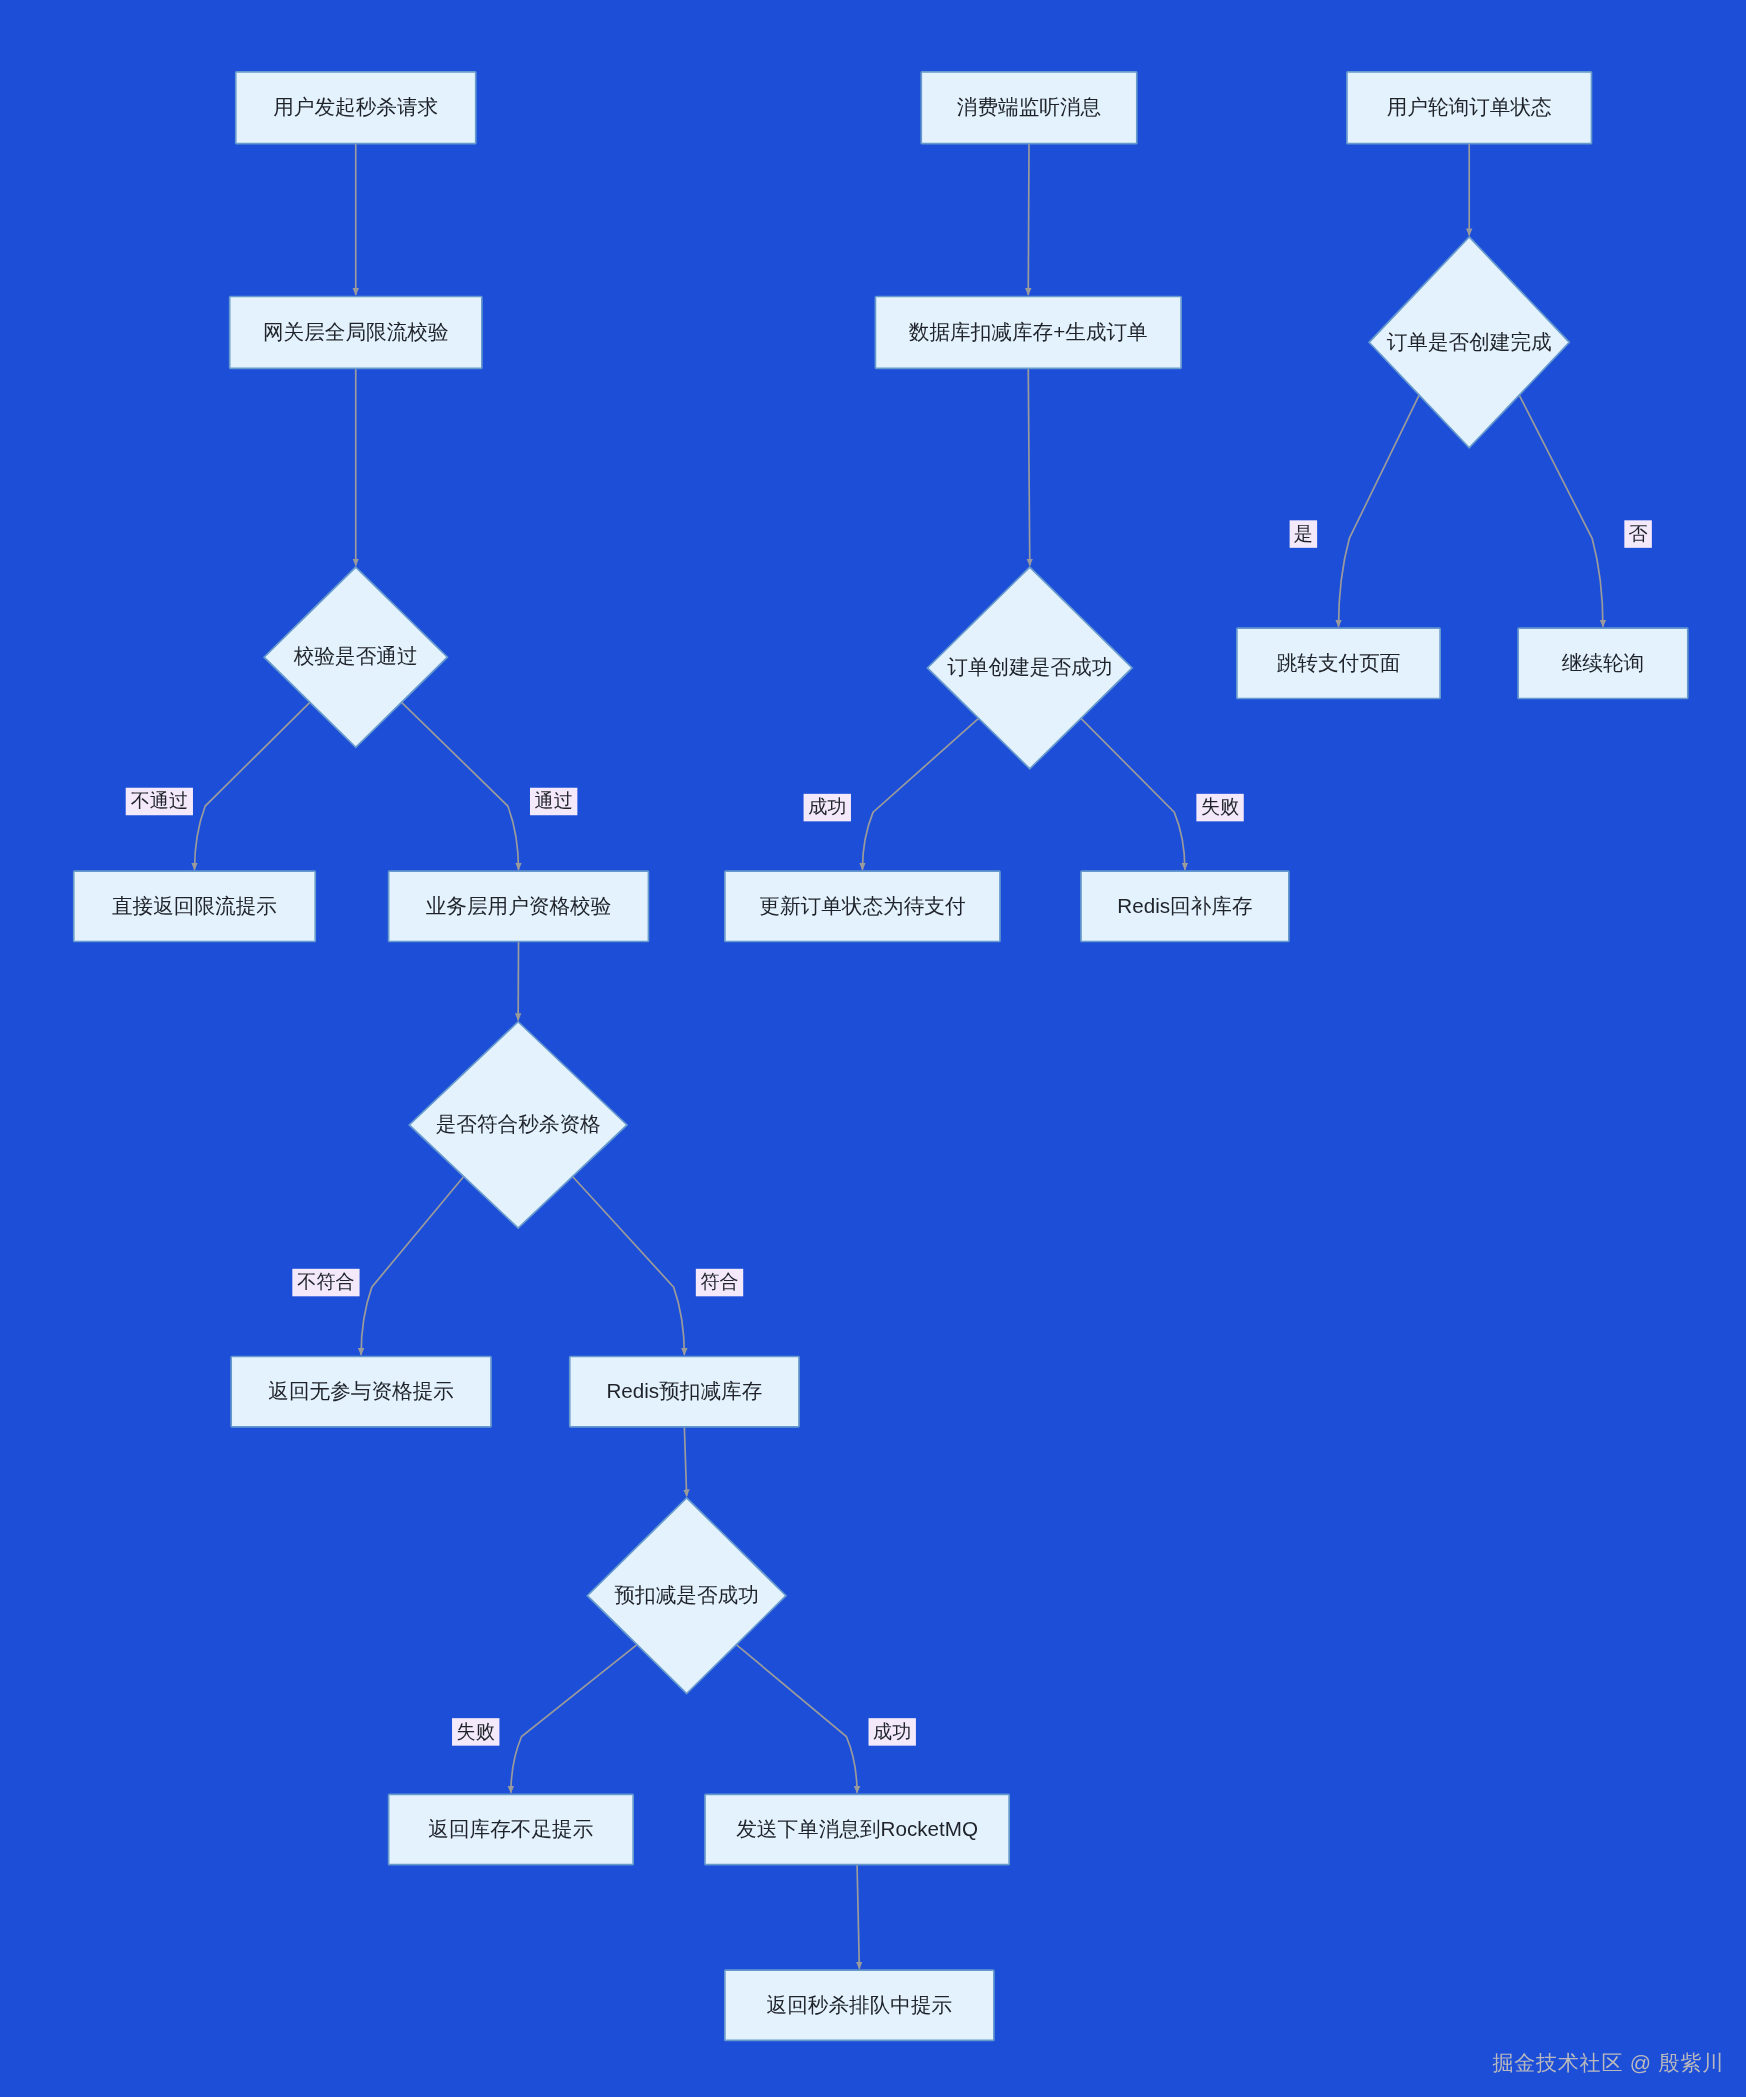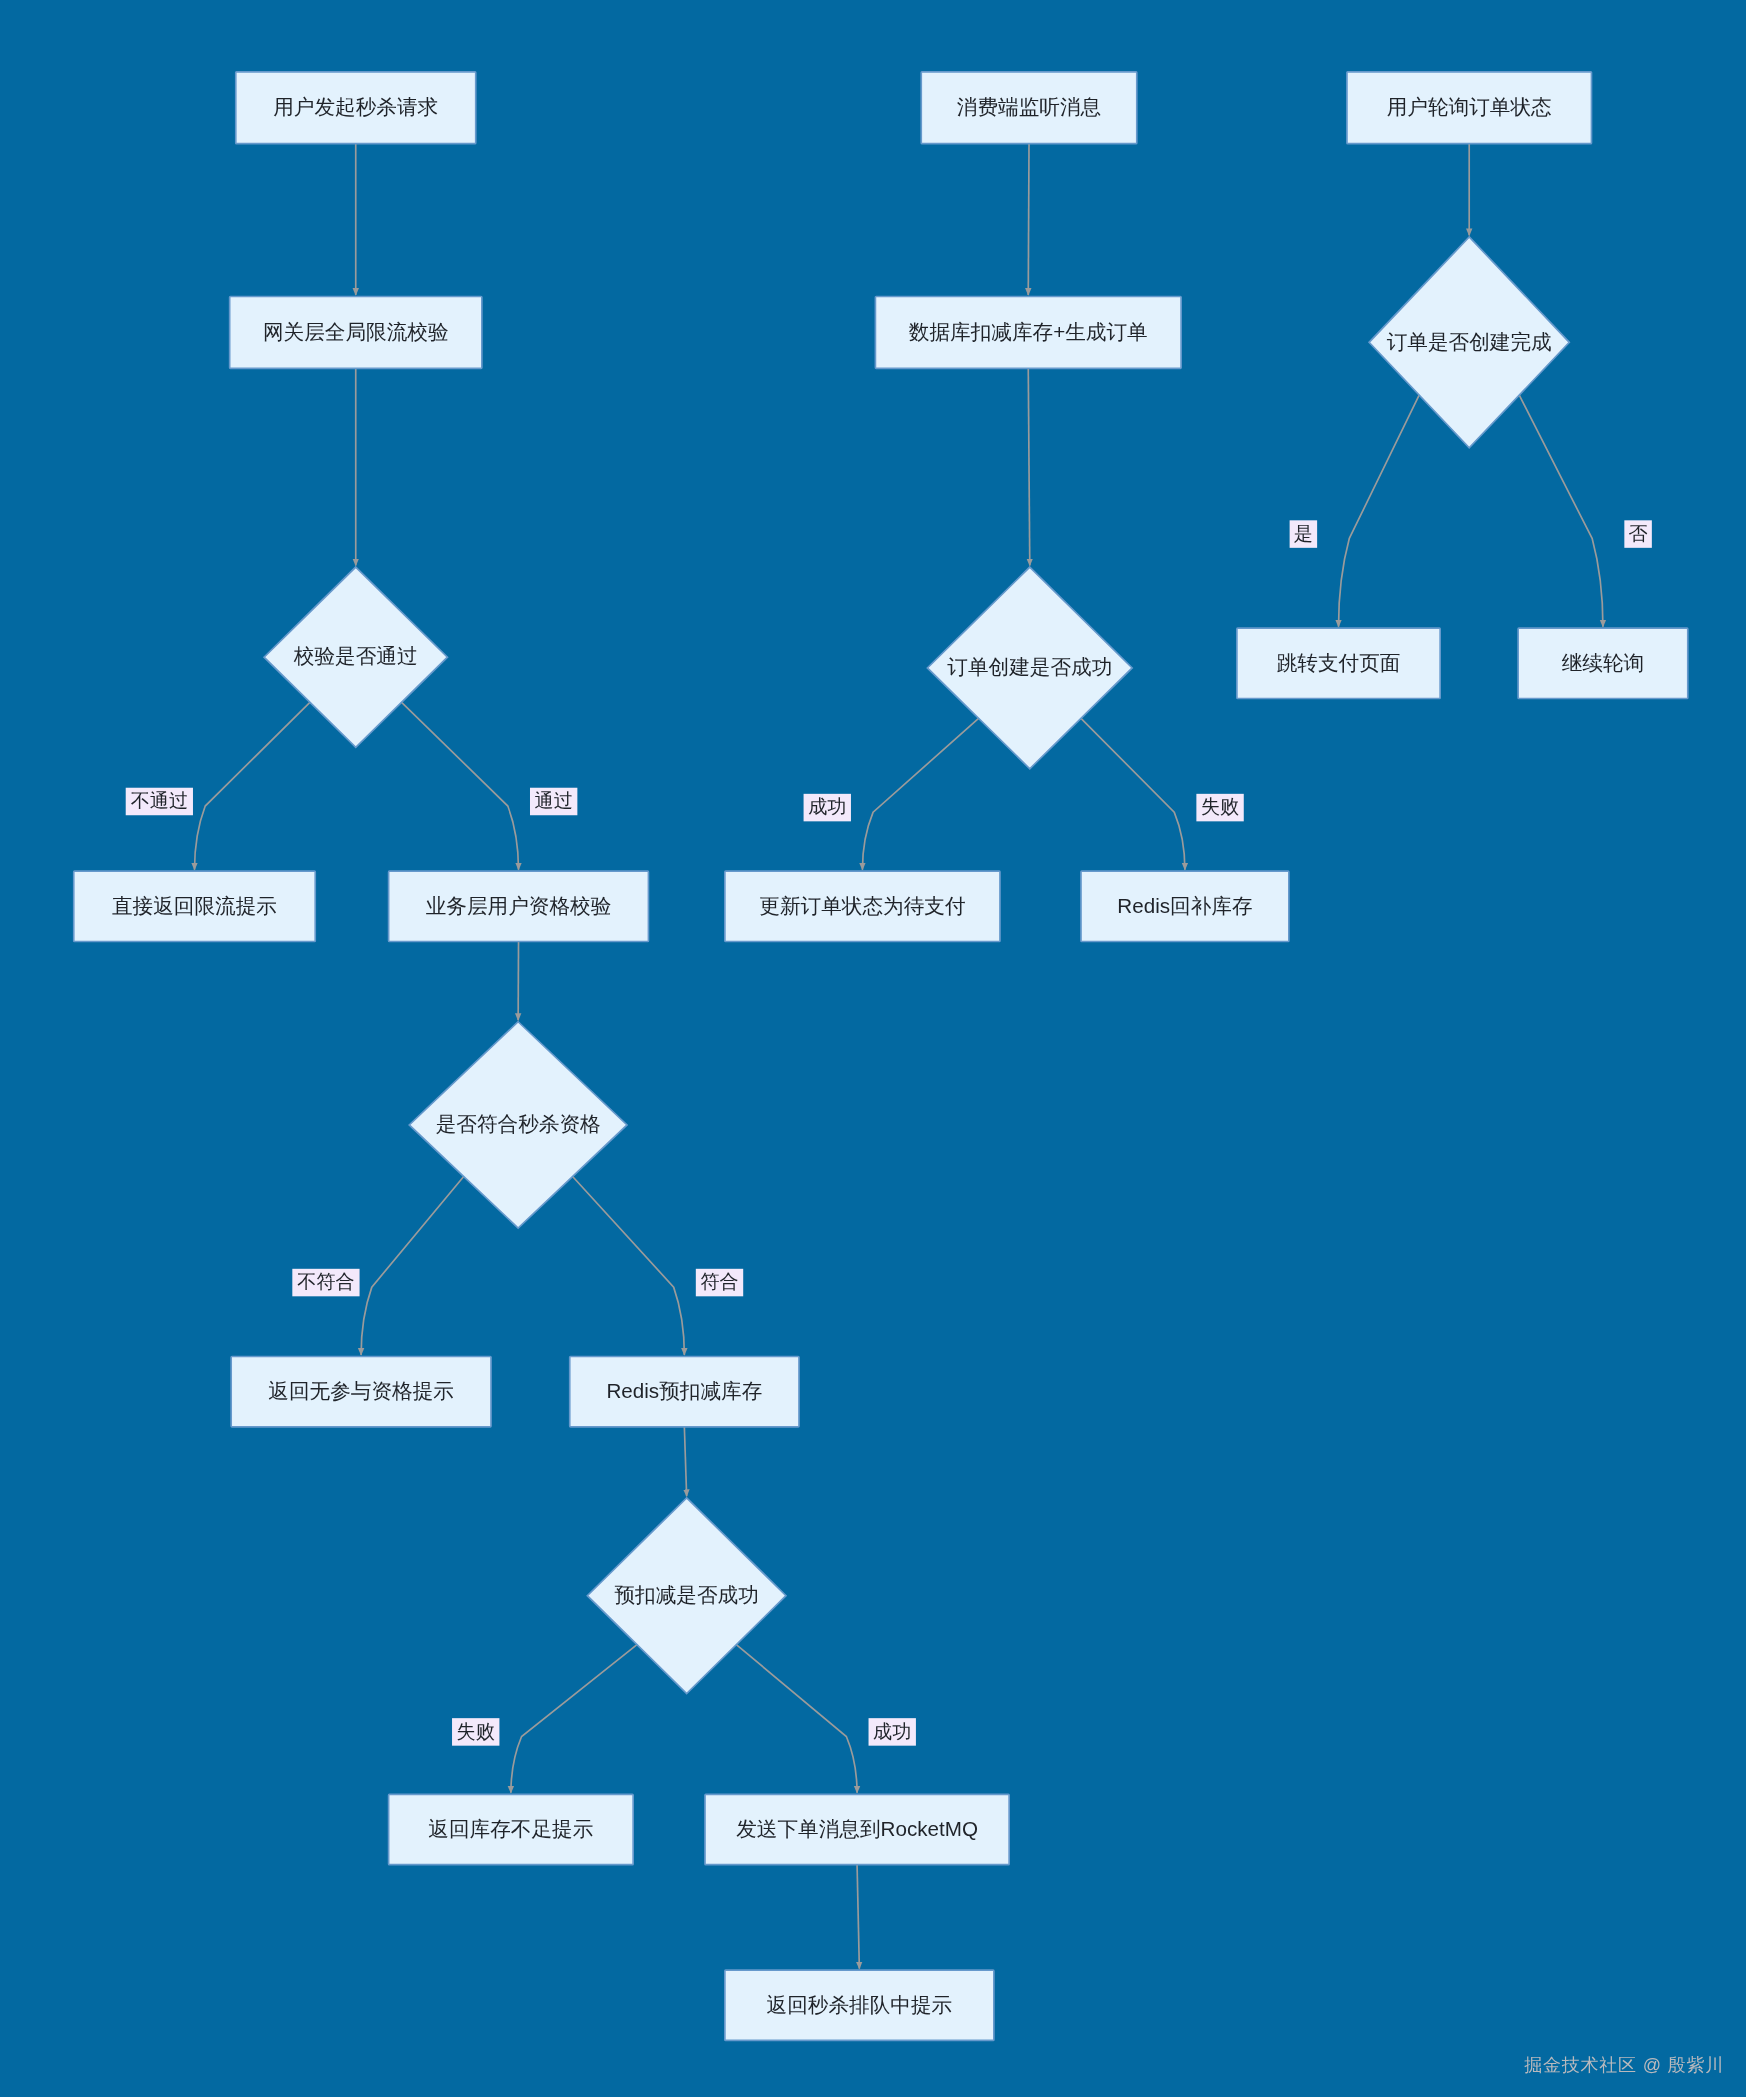--- a/index.html
+++ b/index.html
@@ -8,21 +8,21 @@
     padding: 0;
     background: #ffffff;
   }
   body {
     font-family: "Liberation Sans", "DejaVu Sans", sans-serif;
   }
   #diagram-root {
     position: relative;
     width: 1747px;
     height: 2097px;
-    background: #0369a1;
+    background: #1d4ed8;
     overflow: hidden;
   }
   svg.flow-canvas {
     position: absolute;
     left: 0;
     top: 0;
     width: 1747px;
     height: 2097px;
     display: block;
   }
@@ -53,21 +53,21 @@
     fill: #1f2329;
     text-anchor: middle;
     dominant-baseline: middle;
     white-space: pre;
   }
   .watermark-text {
     position: absolute;
     right: 23px;
     bottom: 20px;
     font-family: "Liberation Sans", "DejaVu Sans", sans-serif;
-    font-size: 18px;
+    font-size: 21px;
     color: #b9b9bd;
     letter-spacing: 0.8px;
     user-select: none;
   }
 </style>
 </head>
 <body>
 
 <div id="diagram-root">
 

